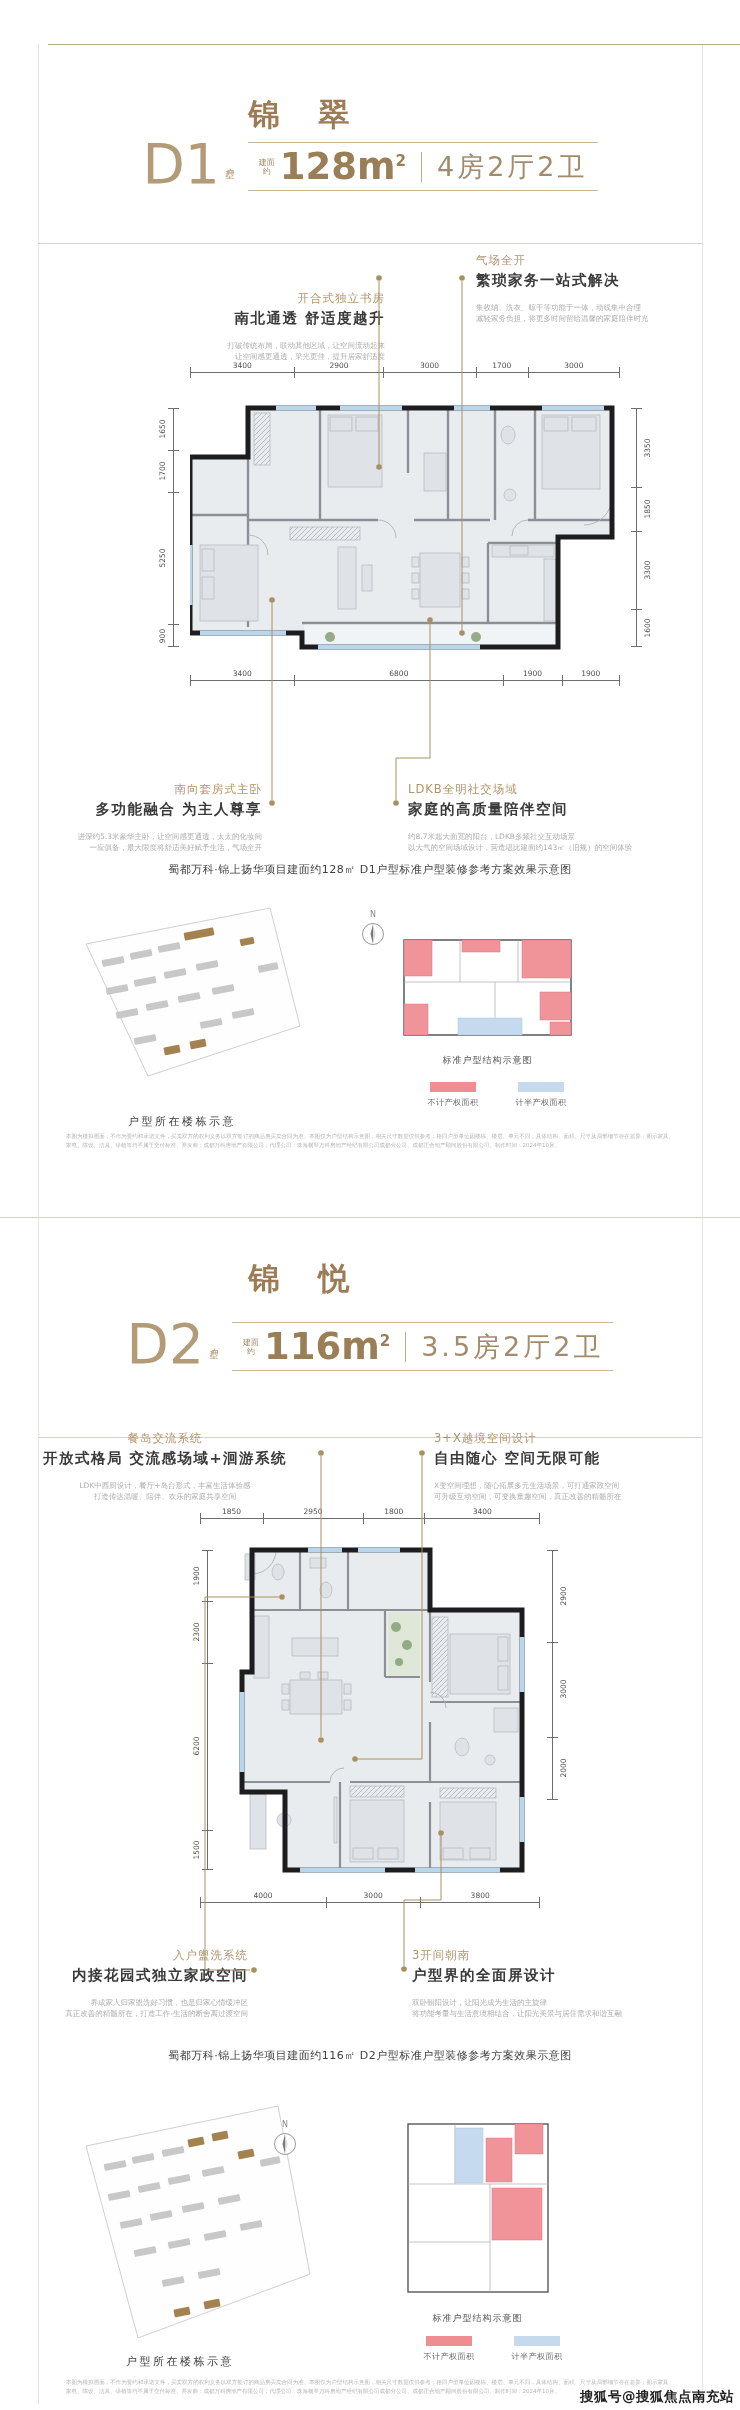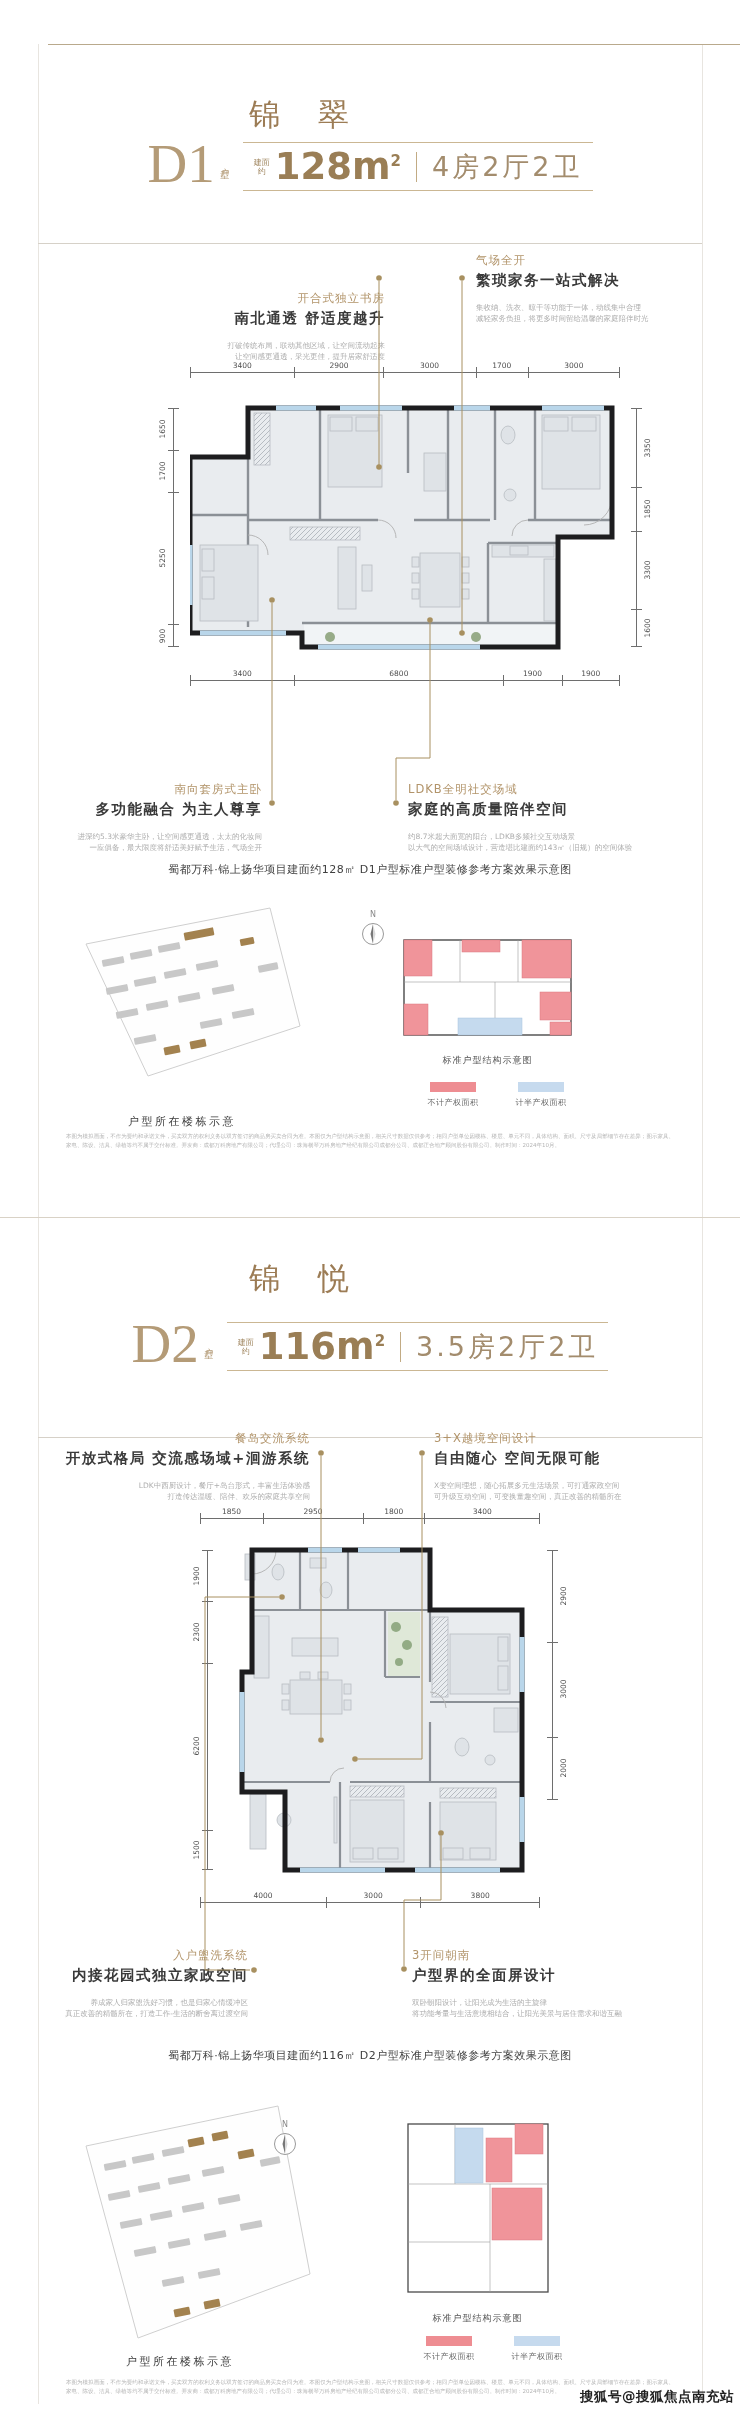--- a/index.html
+++ b/index.html
@@ -2,23 +2,23 @@
 <html><head>
 <meta charset="utf-8">
 <style>
   html,body{margin:0;padding:0;background:#ffffff;}
   body{font-family:"DejaVu Sans","Liberation Sans",sans-serif;}
   .page{position:relative;width:740px;height:2410px;margin:0 auto;background:#fff;overflow:hidden;}
   .abs{position:absolute;}
   .frame{position:absolute;width:1px;top:44px;bottom:6px;background:#e8e5e0;}
   .toprule{position:absolute;height:1px;background:#b9a98c;}
   .divider{position:absolute;height:1px;background:#d6d1c8;}
-  .sec-title{position:absolute;left:0;width:612px;text-align:center;font-size:31px;color:#9c7c55;letter-spacing:14px;font-weight:400;}
+  .sec-title{position:absolute;left:0;width:612px;text-align:center;font-size:31px;color:#9c7c55;letter-spacing:14px;font-weight:700;}
   .type-row{position:absolute;left:0;width:740px;display:flex;justify-content:center;align-items:flex-start;}
-  .code{font-size:55px;line-height:0.95;color:#b49b77;font-weight:400;font-family:Liberation Serif, serif;}
+  .code{font-size:55px;line-height:0.95;color:#b49b77;font-weight:400;}
   .code-suf{writing-mode:vertical-rl;font-size:9px;color:#b49b77;letter-spacing:3px;margin:22px 12px 0 3px;}
   .area-box{display:flex;align-items:center;border-top:1px solid #cbb793;border-bottom:1px solid #cbb793;padding:5px 10px;margin-top:4px;}
   .area-prefix{width:18px;font-size:8px;line-height:9px;color:#9c8159;text-align:center;margin-right:4px;}
   .area-num{font-size:37px;color:#9a7e55;font-weight:600;line-height:1;}
   .area-num sup{font-size:15px;}
   .vbar{width:1px;height:30px;background:#c2ab84;margin:0 15px;}
   .layout-txt{font-size:27px;color:#a38c6d;letter-spacing:3px;line-height:1.1;}
   .annot{position:absolute;}
   .annot .lab{font-size:11.5px;color:#b2946a;letter-spacing:1px;margin-bottom:3px;}
   .annot .head{font-size:14.5px;color:#3a3a3a;font-weight:bold;letter-spacing:1.5px;}
@@ -333,21 +333,21 @@
       <div class="area-box">
         <div class="area-prefix">建面约</div>
         <div class="area-num"><span>116m</span><sup>2</sup></div>
         <div class="vbar"></div>
         <div class="layout-txt">3.5房2厅2卫</div>
       </div>
     </div>
 
     <div class="divider" style="left:38px;right:38px;top:1437px;"></div>
 
-    <div class="annot ra" style="right:430px;top:1431px;width:290px;">
+    <div class="annot ra" style="right:430px;top:1431px;width:290px;text-align:center;">
       <div class="lab">餐岛交流系统</div>
       <div class="head">开放式格局 交流感场域+洄游系统</div>
       <div class="sm first">LDK中西厨设计，餐厅+岛台形式，丰富生活体验感</div>
       <div class="sm">打造传达温暖、陪伴、欢乐的家庭共享空间</div>
     </div>
     <div class="annot" style="left:434px;top:1431px;width:260px;">
       <div class="lab">3+X越境空间设计</div>
       <div class="head">自由随心 空间无限可能</div>
       <div class="sm first">X变空间理想，随心拓展多元生活场景，可打通家政空间</div>
       <div class="sm">可升级互动空间，可变换童趣空间，真正改善的精髓所在</div>

